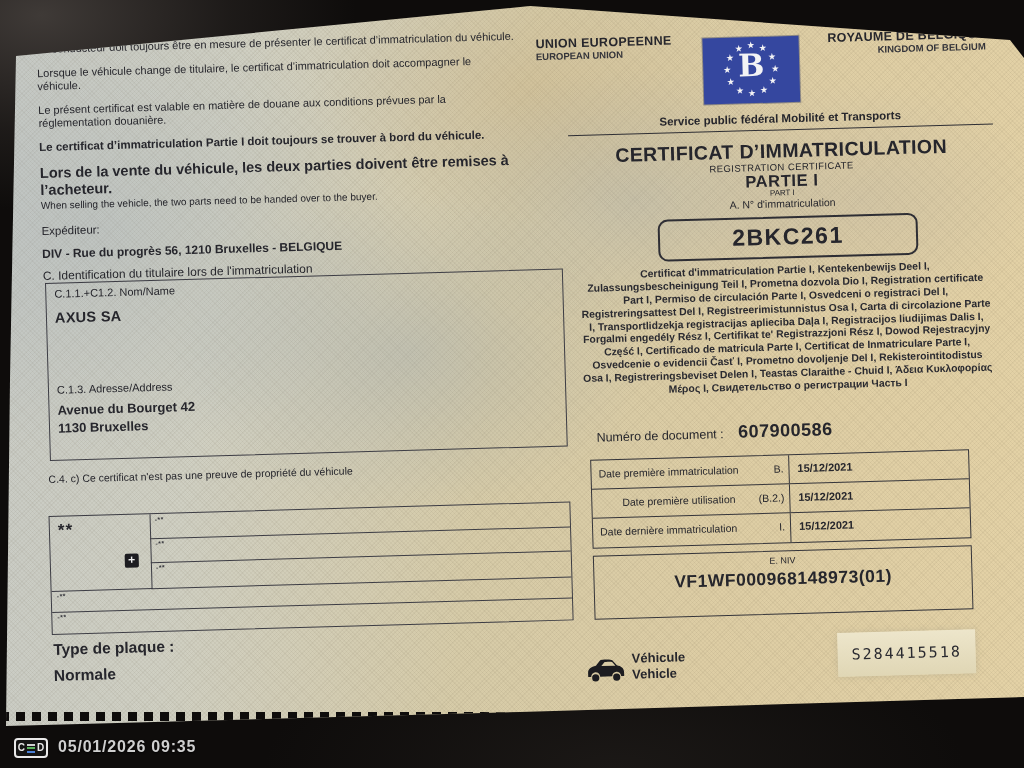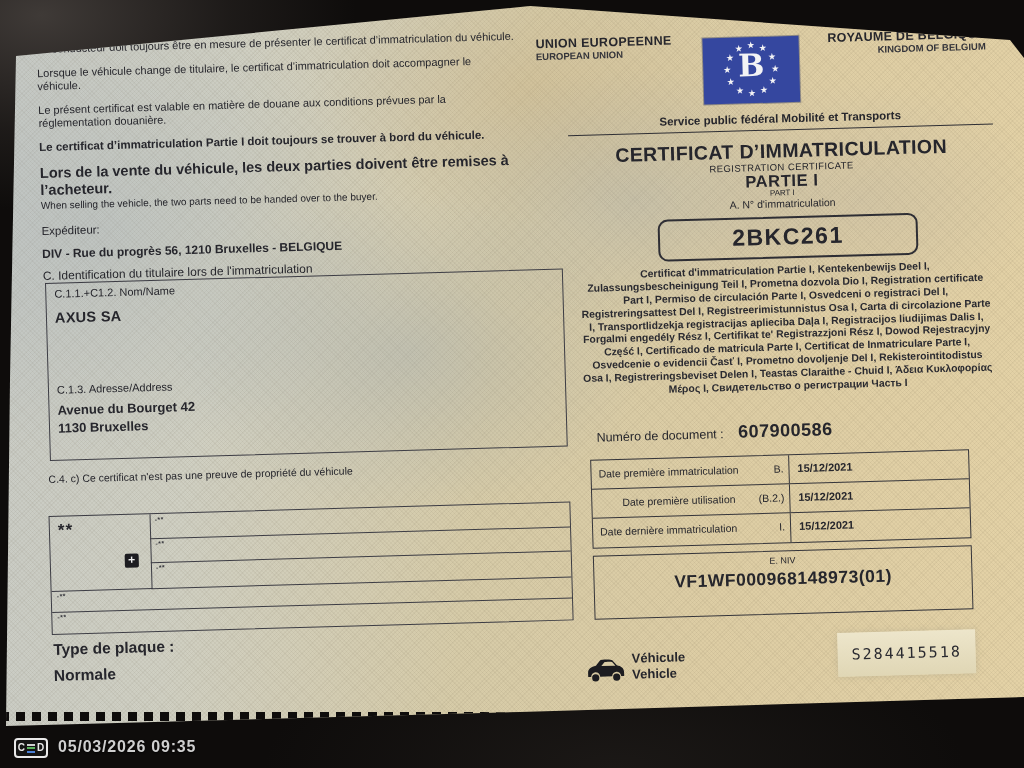--- a/index.html
+++ b/index.html
@@ -263,14 +263,14 @@
 <div class="footer">
   <div class="cam-logo">
     <span class="cam-letter">C</span>
     <span class="cam-bars">
       <span class="cam-bar b1"></span>
         <span class="cam-bar b2"></span>
         <span class="cam-bar b3"></span>
     </span>
     <span class="cam-letter">D</span>
   </div>
-  <div class="cam-timestamp">05/03/2026 09:35</div>
+  <div class="cam-timestamp">05/01/2026 09:35</div>
 </div>
 
 </body></html>

